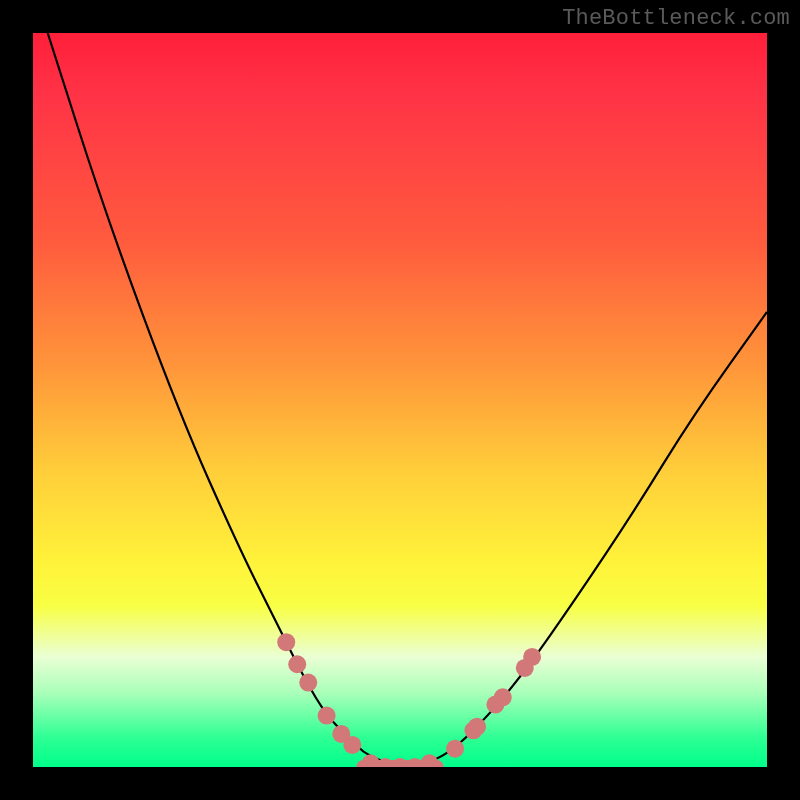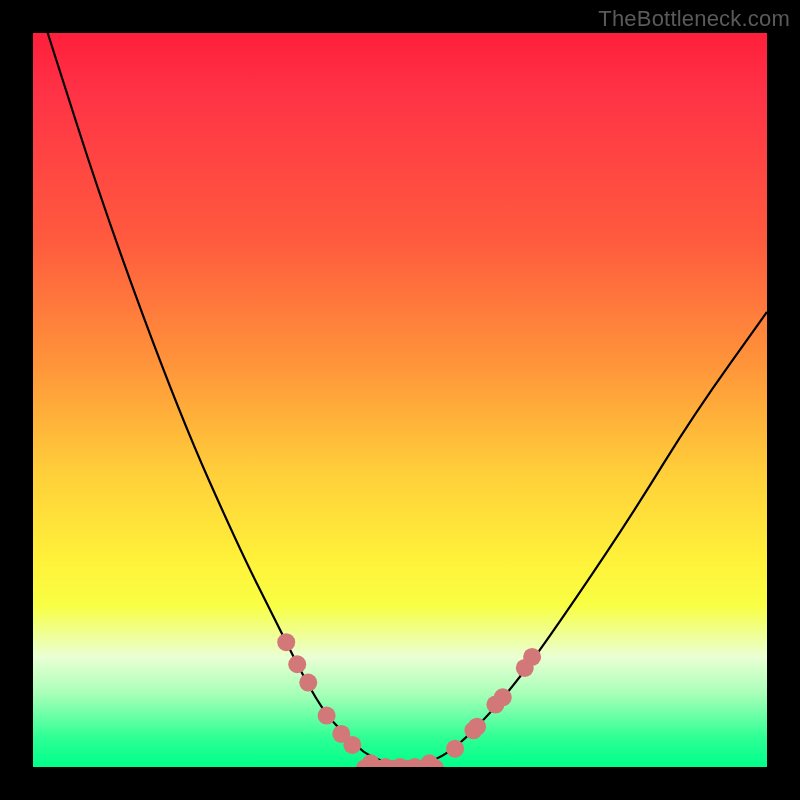--- a/index.html
+++ b/index.html
@@ -9,20 +9,21 @@
     height: 800px;
     overflow: hidden;
     background: #000;
     font-family: Arial, Helvetica, sans-serif;
   }
   .frame {
     position: relative;
     width: 800px;
     height: 680px;
     background: #000;
+    font-family: Liberation Mono, monospace;
   }
   .plot {
     position: absolute;
     left: 33px;
     top: 33px;
     width: 734px;
     height: 734px;
     
     background: linear-gradient(
       to bottom,

